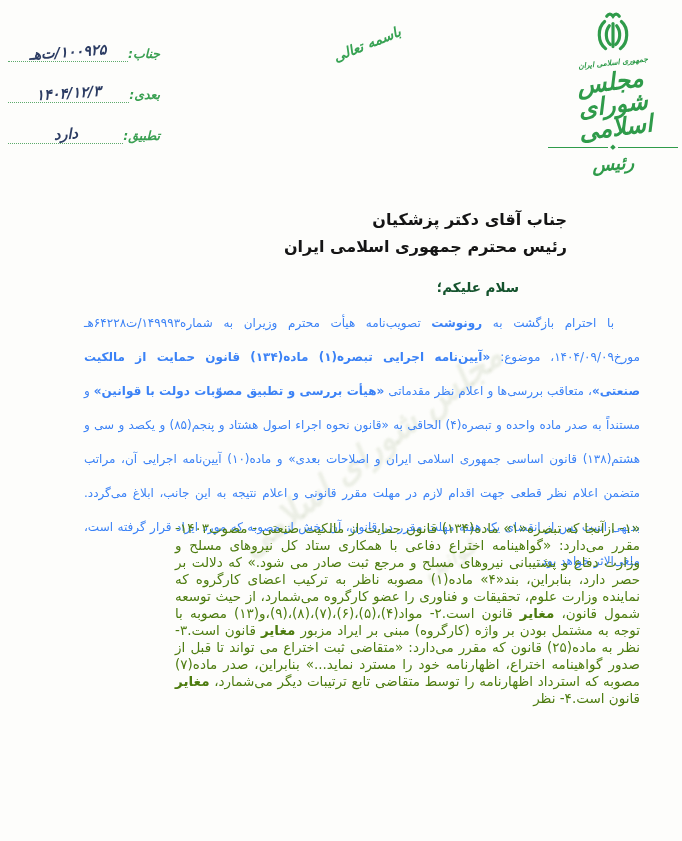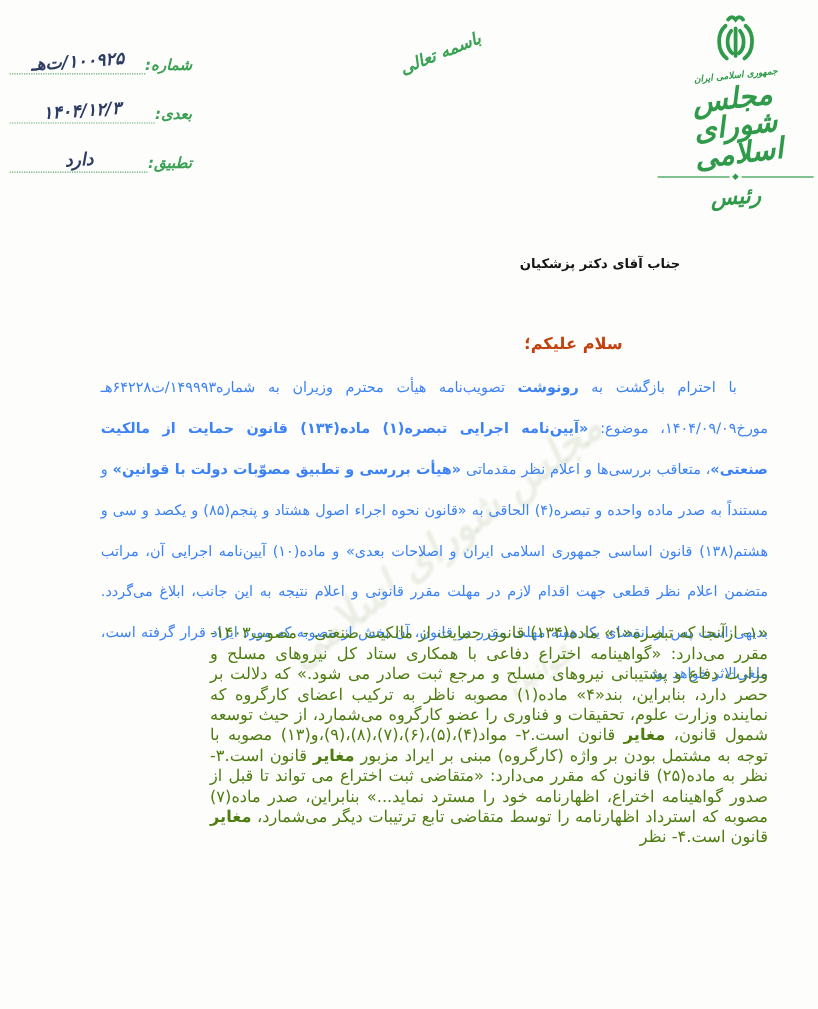--- a/index.html
+++ b/index.html
@@ -36,22 +36,22 @@
     display:inline-block;color:#2c3c63;font-size:14.5px;font-weight:bold;font-style:italic;
     transform:rotate(-4deg);white-space:nowrap;padding-bottom:1px;
   }
   
   .bismillah{
     position:absolute;top:36px;left:312px;width:110px;text-align:center;
     color:#37a253;font-size:14px;font-weight:bold;font-style:italic;
     transform:rotate(-22deg);font-family:"DejaVu Serif",serif;white-space:nowrap;
   }
   
-  .recipient{position:absolute;top:206px;right:115px;text-align:right;font-size:11px;font-weight:bold;color:#151515;line-height:27px;}
-  .salutation{position:absolute;top:279px;right:163px;font-size:13.5px;font-weight:bold;color:#c2410c;}
+  .recipient{position:absolute;top:206px;right:115px;text-align:right;font-size:16px;font-weight:bold;color:#151515;line-height:27px;}
+  .salutation{position:absolute;top:279px;right:163px;font-size:13.5px;font-weight:bold;color:#14532d;}
   .main-paragraph{
     position:absolute;top:306px;right:42px;width:556px;
     font-size:12px;line-height:34px;text-align:justify;text-indent:26px;
     color:#3b82f6;margin:0;
   }
   .quote-block{
     position:absolute;top:520px;right:42px;width:465px;
     font-size:13.5px;line-height:17px;text-align:justify;
     color:#4d7c0f;margin:0;
   }
@@ -84,21 +84,21 @@
         <span class="gem">◆</span>
         <span class="bar"></span>
     </div>
     <div class="signer-role">رئیس</div>
   </div>
 
   <div class="bismillah">باسمه تعالی</div>
 
   <div class="meta-block">
     <div class="meta-row">
-      <span class="meta-label">شماره:</span>
+      <span class="meta-label">جناب:</span>
       <span class="meta-line">
         <span class="meta-value">۱۰۰۹۲۵/ت‌هـ</span>
       </span>
     </div>
     <div class="meta-row">
       <span class="meta-label">بعدی:</span>
       <span class="meta-line">
         <span class="meta-value">۱۴۰۴/۱۲/۳</span>
       </span>
     </div>
@@ -108,20 +108,21 @@
         <span class="meta-value">دارد</span>
       </span>
     </div>
   </div>
 
   <div class="watermark wm1">مجلس شورای اسلامی</div>
   <div class="watermark wm2">قوانین</div>
 
   <div class="recipient">
     <div>جناب آقای دکتر پزشکیان</div>
+    <div>رئیس محترم جمهوری اسلامی ایران</div>
   </div>
 
   <div class="salutation">سلام علیکم؛</div>
 
   <p class="main-paragraph"><span>با احترام بازگشت به </span><span class="bold">رونوشت</span><span> تصویب‌نامه هیأت محترم وزیران به شماره۱۴۹۹۹۳/ت۶۴۲۲۸هـ مورخ۱۴۰۴/۰۹/۰۹، موضوع: </span><span class="bold">«آیین‌نامه اجرایی تبصره(۱) ماده(۱۳۴) قانون حمایت از مالکیت صنعتی»</span><span>، متعاقب بررسی‌ها و اعلام نظر مقدماتی </span><span class="bold">«هیأت بررسی و تطبیق مصوّبات دولت با قوانین»</span><span> و مستنداً به صدر ماده واحده و تبصره(۴) الحاقی به «قانون نحوه اجراء اصول هشتاد و پنجم(۸۵) و یکصد و سی و هشتم(۱۳۸) قانون اساسی جمهوری اسلامی ایران و اصلاحات بعدی» و ماده(۱۰) آیین‌نامه اجرایی آن، مراتب متضمن اعلام نظر قطعی جهت اقدام لازم در مهلت مقرر قانونی و اعلام نتیجه به این جانب، ابلاغ می‌گردد. بدیهی است پس از انقضای یک هفته مهلت مقرر در قانون، آن بخش از مصوبه که مورد ایراد قرار گرفته است، ملغی‌الاثر خواهد بود.</span></p>
 
   <p class="quote-block"><span>«۱- ازآنجا که تبصره«۱» ماده(۱۳۴) قانون حمایت از مالکیت صنعتی - مصوب۱۴۰۳- مقرر می‌دارد: «گواهینامه اختراع دفاعی با همکاری ستاد کل نیروهای مسلح و وزارت دفاع و پشتیبانی نیروهای مسلح و مرجع ثبت صادر می شود.» که دلالت بر حصر دارد، بنابراین، بند«۴» ماده(۱) مصوبه ناظر به ترکیب اعضای کارگروه که نماینده وزارت علوم، تحقیقات و فناوری را عضو کارگروه می‌شمارد، از حیث توسعه شمول قانون، </span><span class="bold">مغایر</span><span> قانون است.۲- مواد(۴)،(۵)،(۶)،(۷)،(۸)،(۹)،و(۱۳) مصوبه با توجه به مشتمل بودن بر واژه (کارگروه) مبنی بر ایراد مزبور </span><span class="bold">مغایر</span><span> قانون است.۳- نظر به ماده(۲۵) قانون که مقرر می‌دارد: «متقاضی ثبت اختراع می تواند تا قبل از صدور گواهینامه اختراع، اظهارنامه خود را مسترد نماید...» بنابراین، صدر ماده(۷) مصوبه که استرداد اظهارنامه را توسط متقاضی تابع ترتیبات دیگر می‌شمارد، </span><span class="bold">مغایر</span><span> قانون است.۴- نظر</span></p>
 
 </div>
 

